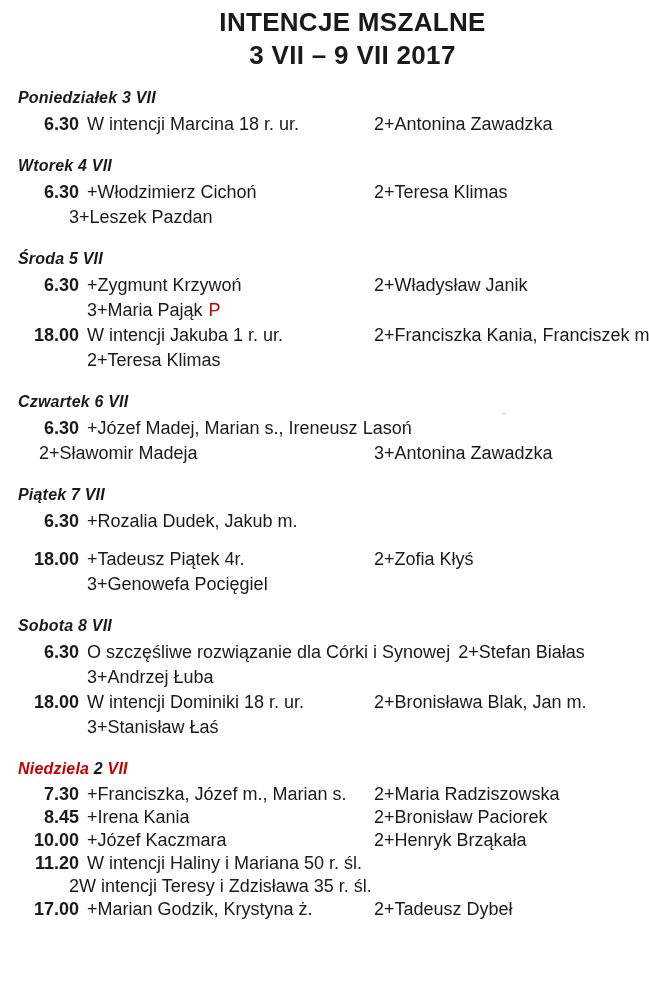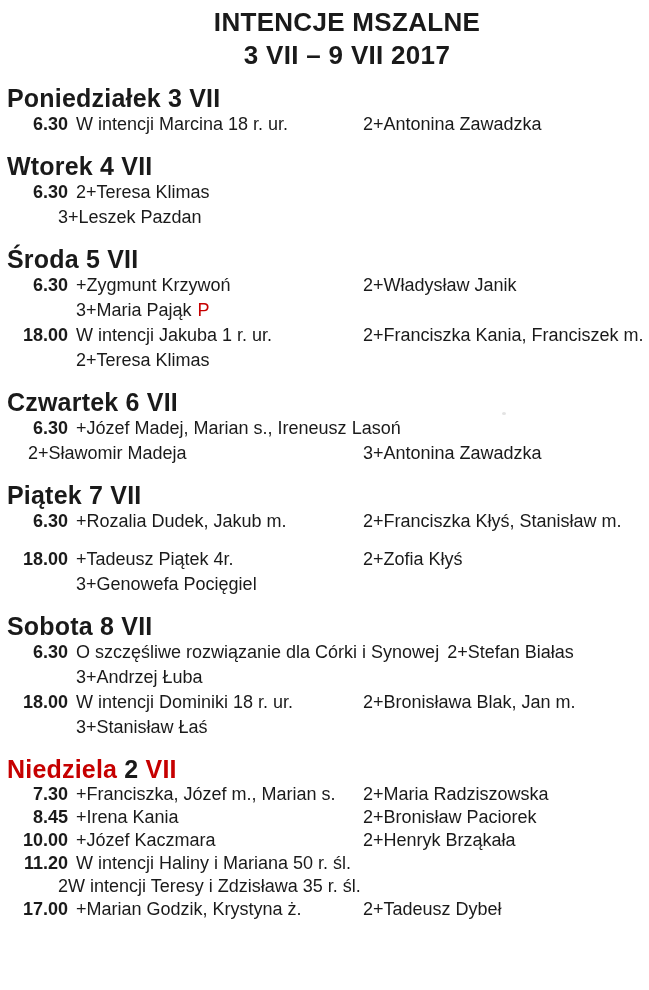--- a/index.html
+++ b/index.html
@@ -2,29 +2,29 @@
 <html><head>
 <meta charset="utf-8">
 <style>
   * { margin:0; padding:0; box-sizing:border-box; }
   html,body { background:#ffffff; }
   body {
     width:649px; height:990px; overflow:hidden;
     font-family:"Liberation Sans", sans-serif;
     color:#1a1a1a;
   }
-  .page { position:relative; width:649px; height:990px; padding:6px 4px 0 5px; }
+  .page { position:relative; width:649px; height:990px; padding:6px 4px 0 16px; }
 
   .title-block { text-align:center; padding-left:44px; margin-bottom:14px; }
   .title-line { font-size:26px; font-weight:bold; line-height:33px; letter-spacing:.3px; }
 
   .day { margin-bottom:17px; }
   .day.compact { margin-top:10px; margin-bottom:0; }
   .day-header {
-    font-size:25px; font-weight:bold; 
+    font-size:16px; font-weight:bold; font-style:italic;
     line-height:24px; margin-bottom:2px; padding-left:2px; letter-spacing:.2px;
   }
   .row { display:flex; align-items:baseline; line-height:25px; min-height:25px; font-size:18px; }
   .compact .row { line-height:23px; min-height:23px; }
   .time { flex:0 0 63px; text-align:right; font-weight:bold; margin-right:8px; white-space:nowrap; }
   .content { display:flex; flex:1 1 auto; min-width:0; }
   .left { white-space:nowrap; }
   .content.has-right .left { min-width:287px; padding-right:8px; }
   .row.indent-sm .content.has-right .left { min-width:335px; }
   .right { white-space:nowrap; }
@@ -56,20 +56,21 @@
             <span class="left">W intencji Marcina 18 r. ur.</span>
             <span class="right">2+Antonina Zawadzka</span>
           </div>
         </div>
       </section>
       <section class="day">
         <div class="day-header"><span>Wtorek 4 VII</span></div>
         <div class="row">
           <span class="time">6.30</span>
           <div class="content has-right">
+            <span class="left">+Włodzimierz Cichoń</span>
             <span class="right">2+Teresa Klimas</span>
           </div>
         </div>
         <div class="row indent-md">
           <div class="content">
             <span class="left">3+Leszek Pazdan</span>
           </div>
         </div>
       </section>
       <section class="day">
@@ -114,21 +115,20 @@
             <span class="right">3+Antonina Zawadzka</span>
           </div>
         </div>
       </section>
       <section class="day">
         <div class="day-header"><span>Piątek 7 VII</span></div>
         <div class="row">
           <span class="time">6.30</span>
           <div class="content has-right">
             <span class="left">+Rozalia Dudek, Jakub m.</span>
-            <span class="right">2+Franciszka Kłyś, Stanisław m.</span>
           </div>
         </div>
         <div class="spacer"></div>
         <div class="row">
           <span class="time">18.00</span>
           <div class="content has-right">
             <span class="left">+Tadeusz Piątek 4r.</span>
             <span class="right">2+Zofia Kłyś</span>
           </div>
         </div>

